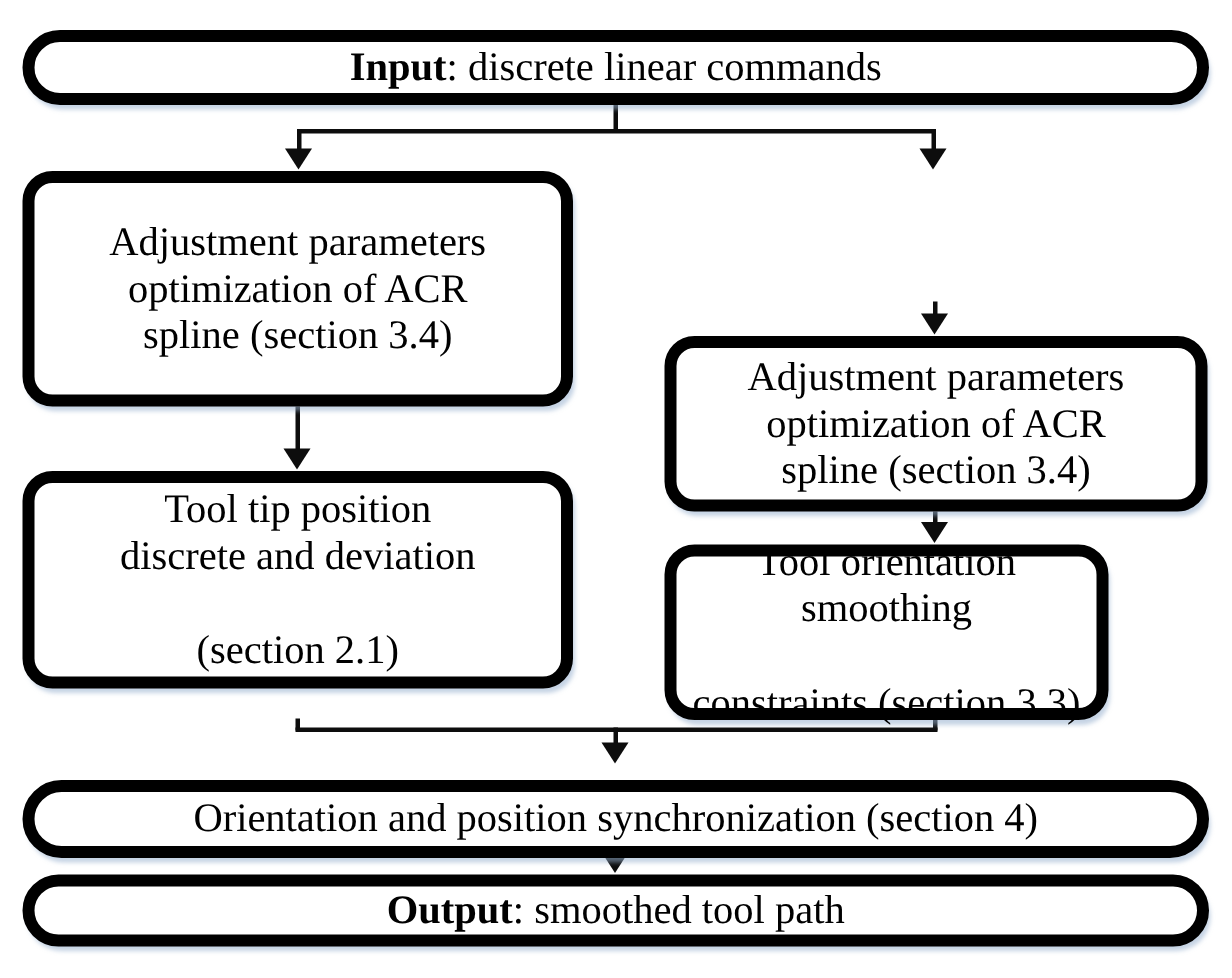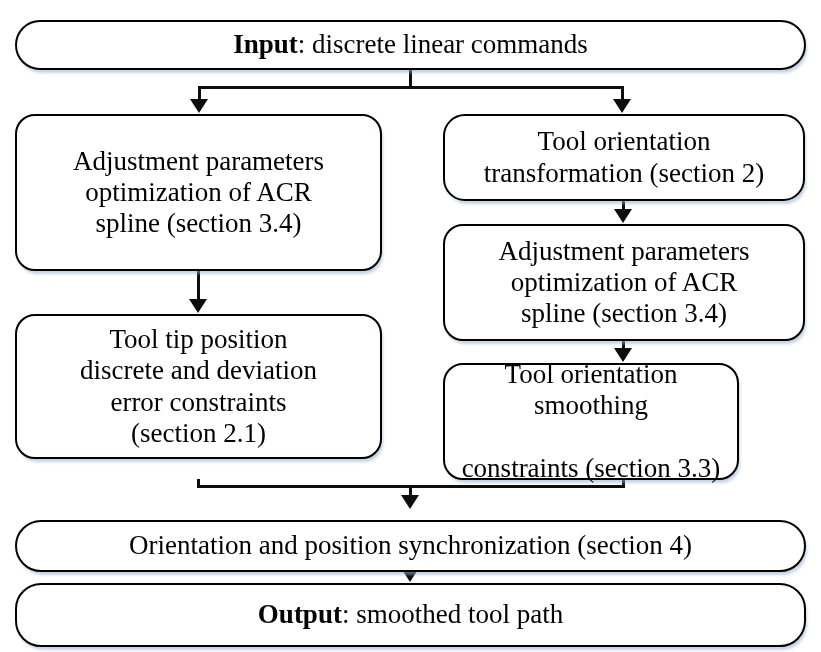--- a/index.html
+++ b/index.html
@@ -15,21 +15,21 @@
     position: relative;
     width: 821px;
     height: 652px;
     background: #ffffff;
     overflow: hidden;
   }
   .node {
     position: absolute;
     box-sizing: border-box;
     background: #ffffff;
-    border: 2px solid #000000;
+    border: 8px solid #000000;
     border-radius: 20px;
     display: flex;
     align-items: center;
     text-align: center;
     line-height: 1.16;
     font-size: 27px;
     padding: 2px 10px;
     box-shadow: 2px 4px 3px -1px rgba(150,175,205,0.55);
     z-index: 2;
   }
@@ -37,21 +37,21 @@
   .node b { font-weight: bold; }
 
   
   #node-input      { left: 15px;  top: 20px;  width: 791px; height: 50px;  border-radius: 25px; }
   #node-left-1     { left: 15px;  top: 114px; width: 367px; height: 157px; }
   #node-left-2     { left: 15px;  top: 314px; width: 367px; height: 145px; }
   #node-right-1    { left: 443px; top: 114px; width: 362px; height: 87px;  border-radius: 22px; }
   #node-right-2    { left: 443px; top: 224px; width: 362px; height: 117px; }
   #node-right-3    { left: 443px; top: 363px; width: 296px; height: 117px; }
   #node-sync       { left: 15px;  top: 520px; width: 791px; height: 52px;  border-radius: 26px; }
-  #node-output     { left: 15px;  top: 583px; width: 791px; height: 64px;  border-radius: 26px; }
+  #node-output     { left: 15px;  top: 583px; width: 791px; height: 48px;  border-radius: 26px; }
 
   
   .conn {
     position: absolute;
     background: #0d0d0d;
     z-index: 1;
   }
   .vline { width: 3px; }
   .hline { height: 3px; }
   .arrow {
@@ -118,31 +118,25 @@
     </span>
   </div>
 
   <div class="conn vline" id="c-left-mid"></div>
   <div class="arrow" id="a-left-mid"></div>
 
   <div class="node" id="node-left-2">
     <span class="txt">
       <span>Tool tip position</span><br>
       <span>discrete and deviation</span><br>
-      <span>error constraints</span><br>
+      <br>
       <span>(section 2.1)</span>
     </span>
   </div>
 
-  <div class="node" id="node-right-1">
-    <span class="txt">
-      <span>Tool orientation</span><br>
-      <span>transformation  (section 2)</span>
-    </span>
-  </div>
 
   <div class="conn vline" id="c-right-mid1"></div>
   <div class="arrow" id="a-right-mid1"></div>
 
   <div class="node" id="node-right-2">
     <span class="txt">
       <span>Adjustment parameters</span><br>
       <span>optimization of ACR</span><br>
       <span>spline  (section 3.4)</span>
     </span>

